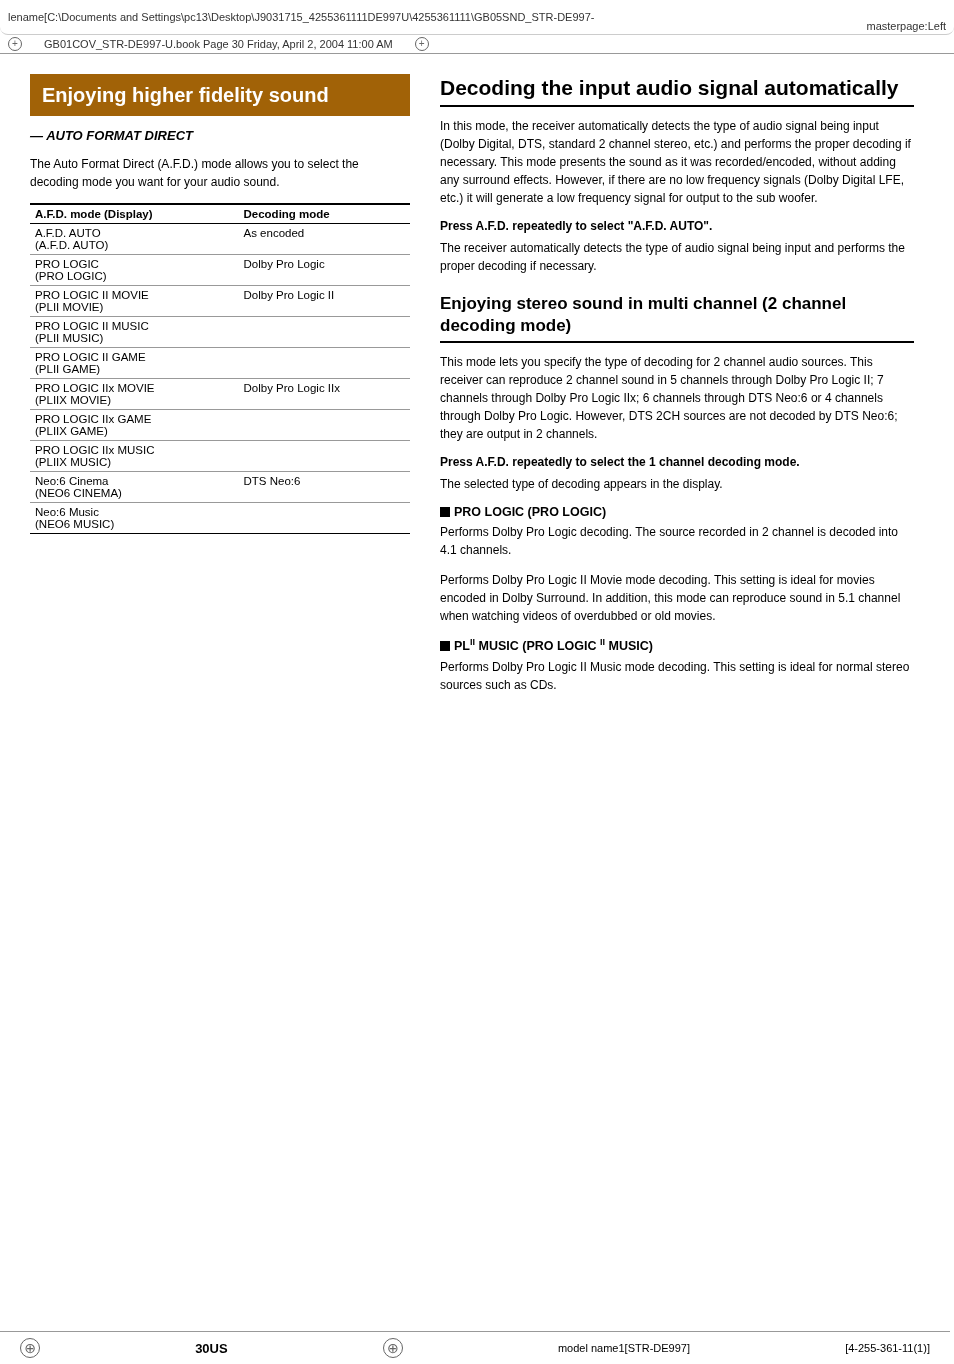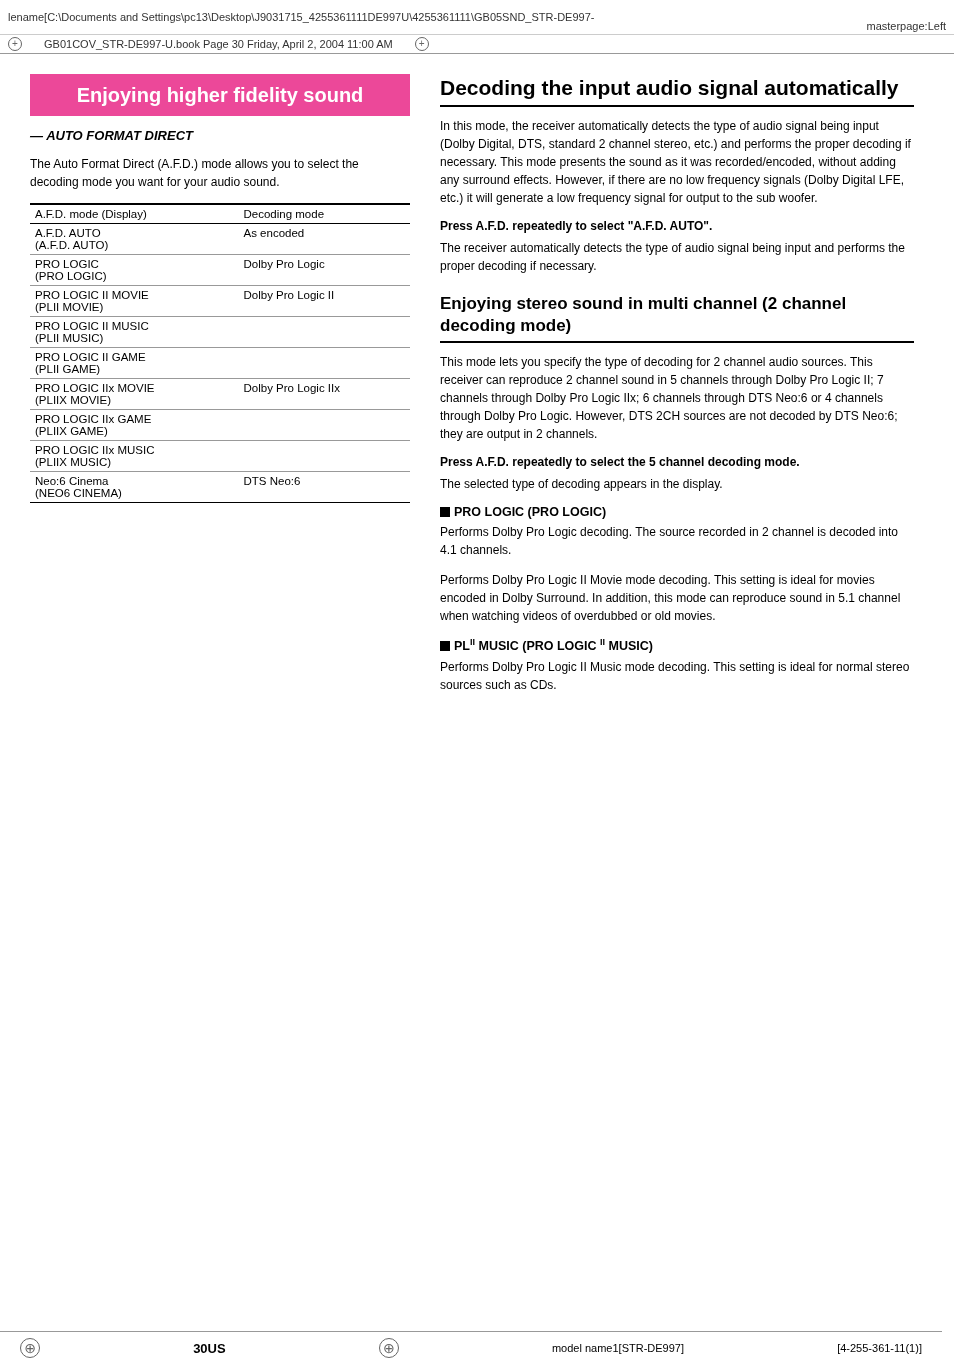--- a/index.html
+++ b/index.html
@@ -15,20 +15,21 @@
 
     
     .top-bar {
       display: flex;
       justify-content: space-between;
       align-items: center;
       padding: 2px 8px;
       background: #fff;
       border-bottom: 1px solid #ccc;
       font-size: 11px;
+      border-radius: 8px;
     }
     .top-bar-left { color: #333; }
     .top-bar-right { color: #333; margin-top: 18px; }
 
     
     .sub-header {
       display: flex;
       align-items: center;
       padding: 2px 8px;
       font-size: 11px;
@@ -66,28 +67,27 @@
       flex-shrink: 0;
     }
 
     
     .right-col {
       flex: 1;
     }
 
     
     .section-heading-blue {
-      background: #ec4899;
+      background: #a16207;
       color: #fff;
       padding: 8px 12px;
       font-size: 20px;
       font-weight: bold;
       margin-bottom: 12px;
       line-height: 1.3;
-      text-align: center;
     }
 
     .subtitle-italic {
       font-size: 13px;
       font-style: italic;
       font-weight: bold;
       margin-bottom: 12px;
     }
 
     .body-text {
@@ -97,21 +97,21 @@
     }
 
     
     .afd-table {
       width: 100%;
       border-collapse: collapse;
       font-size: 11.5px;
       margin-top: 8px;
     }
     .afd-table th {
-      font-weight: normal;
+      font-weight: bold;
       font-size: 11.5px;
       border-top: 2px solid #000;
       border-bottom: 1px solid #000;
       padding: 3px 5px;
       text-align: left;
       vertical-align: top;
     }
     .afd-table td {
       padding: 3px 5px;
       vertical-align: top;
@@ -161,21 +161,21 @@
       width: 10px; height: 10px;
       background: #000;
       display: inline-block;
       flex-shrink: 0;
     }
 
     
     .bottom-bar {
       position: absolute;
       bottom: 0;
-      left: 0; right: 12px;
+      left: 0; right: 4px;
       display: flex;
       justify-content: space-between;
       align-items: center;
       padding: 6px 20px;
       font-size: 11px;
       border-top: 1px solid #999;
     }
     .page-number {
       font-size: 13px;
       font-weight: bold;
@@ -267,40 +267,45 @@
           <tr>
             <td style="white-space: pre-line; font-size: 11.5px;">PRO LOGIC IIx MUSIC
 (PLIIX MUSIC)</td>
             <td style="font-size: 11.5px;"></td>
           </tr>
           <tr>
             <td style="white-space: pre-line; font-size: 11.5px;">Neo:6 Cinema
 (NEO6 CINEMA)</td>
             <td style="font-size: 11.5px;">DTS Neo:6</td>
           </tr>
+          <tr>
+            <td style="white-space: pre-line; font-size: 11.5px;">Neo:6 Music
+(NEO6 MUSIC)</td>
+            <td style="font-size: 11.5px;"></td>
+          </tr>
         </tbody>
     </table>
 
   </div>
 
   <div class="right-col">
 
     <div class="section-title-right">Decoding the input audio signal automatically</div>
 
     <div class="body-text">In this mode, the receiver automatically detects the type of audio signal being input (Dolby Digital, DTS, standard 2 channel stereo, etc.) and performs the proper decoding if necessary. This mode presents the sound as it was recorded/encoded, without adding any surround effects. However, if there are no low frequency signals (Dolby Digital LFE, etc.) it will generate a low frequency signal for output to the sub woofer.</div>
 
     <div class="bold-instruction">Press A.F.D. repeatedly to select "A.F.D. AUTO".</div>
 
     <div class="body-text">The receiver automatically detects the type of audio signal being input and performs the proper decoding if necessary.</div>
 
     <div class="section-title-mid">Enjoying stereo sound in multi channel (2 channel decoding mode)</div>
 
     <div class="body-text">This mode lets you specify the type of decoding for 2 channel audio sources. This receiver can reproduce 2 channel sound in 5 channels through Dolby Pro Logic II; 7 channels through Dolby Pro Logic IIx; 6 channels through DTS Neo:6 or 4 channels through Dolby Pro Logic. However, DTS 2CH sources are not decoded by DTS Neo:6; they are output in 2 channels.</div>
 
-    <div class="bold-instruction">Press A.F.D. repeatedly to select the 5 channel decoding mode.</div>
+    <div class="bold-instruction">Press A.F.D. repeatedly to select the 1 channel decoding mode.</div>
 
     <div class="body-text">The selected type of decoding appears in the display.</div>
 
     <div id="subsections-container">
         <div class="subsection-heading">
           <span class="black-square"></span>
           <span>PRO LOGIC (PRO LOGIC)</span>
         </div>
         <div class="body-text">Performs Dolby Pro Logic decoding. The source recorded in 2 channel is decoded into 4.1 channels.</div>
         <div class="body-text">Performs Dolby Pro Logic II Movie mode decoding. This setting is ideal for movies encoded in Dolby Surround. In addition, this mode can reproduce sound in 5.1 channel when watching videos of overdubbed or old movies.</div>

